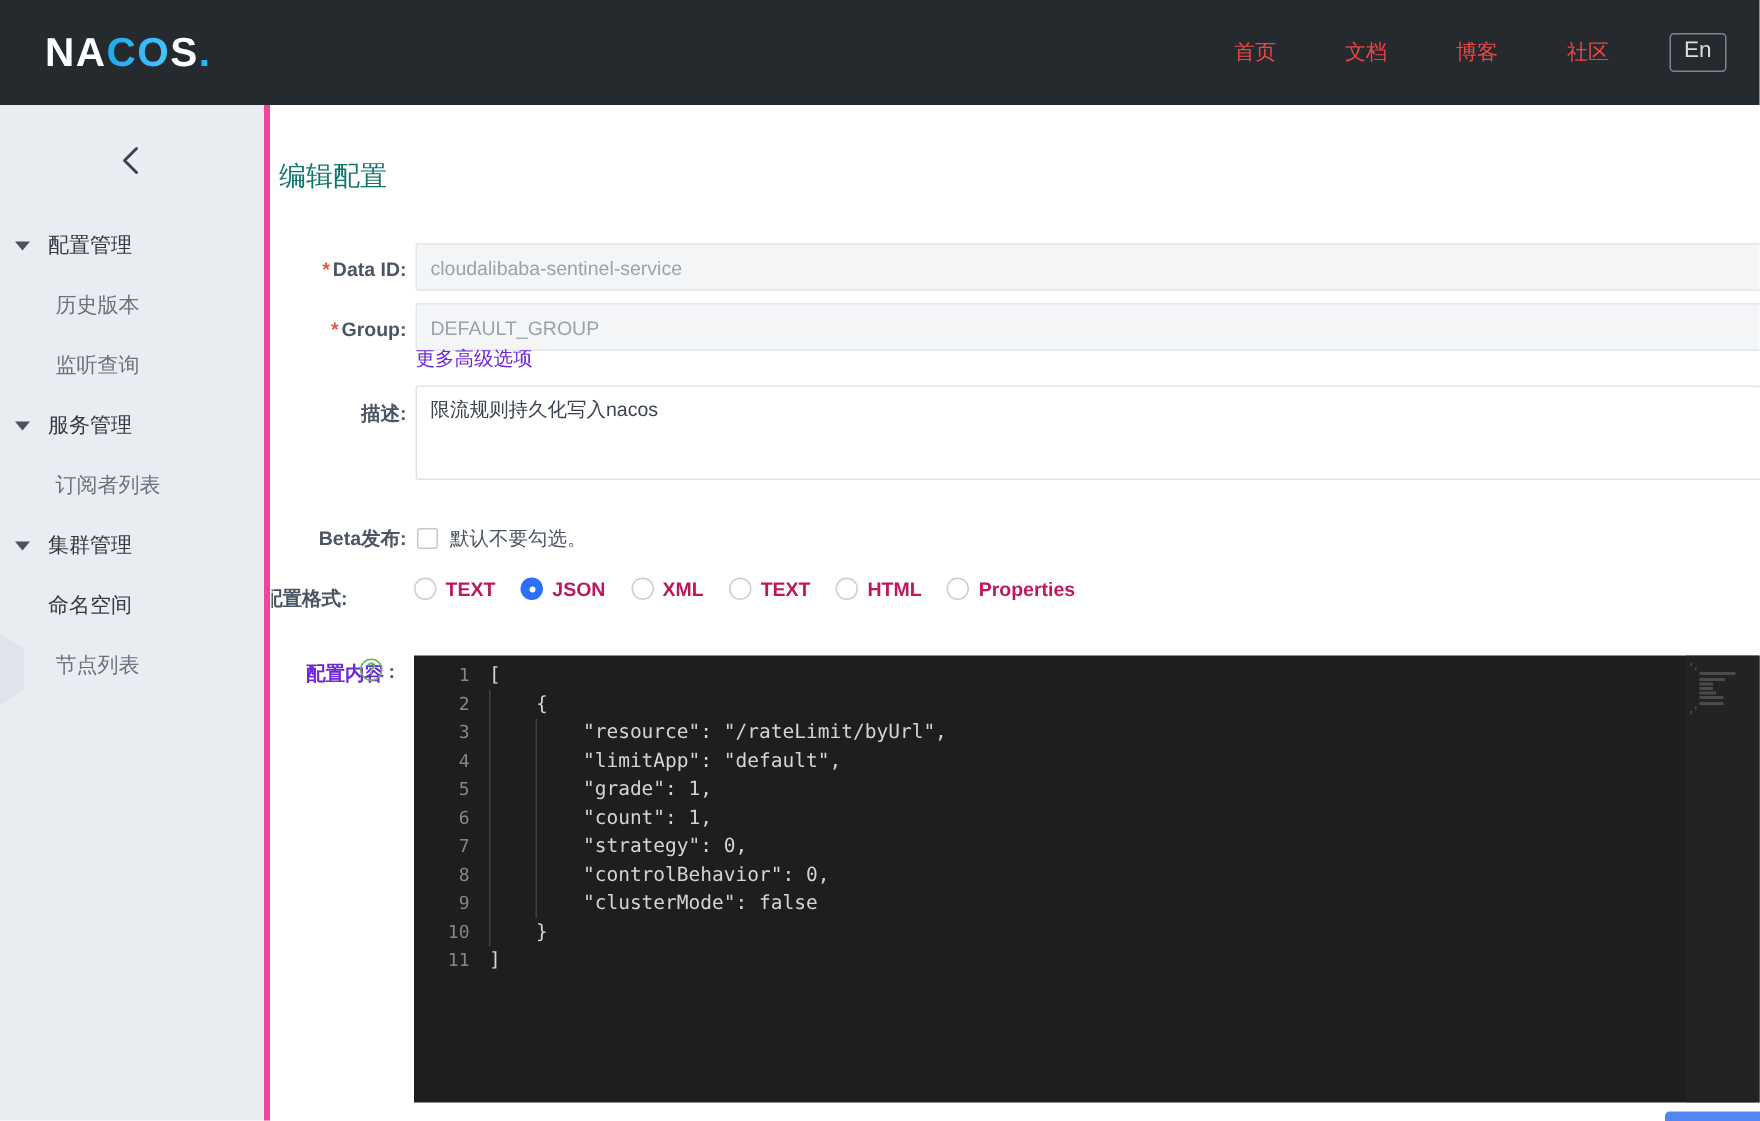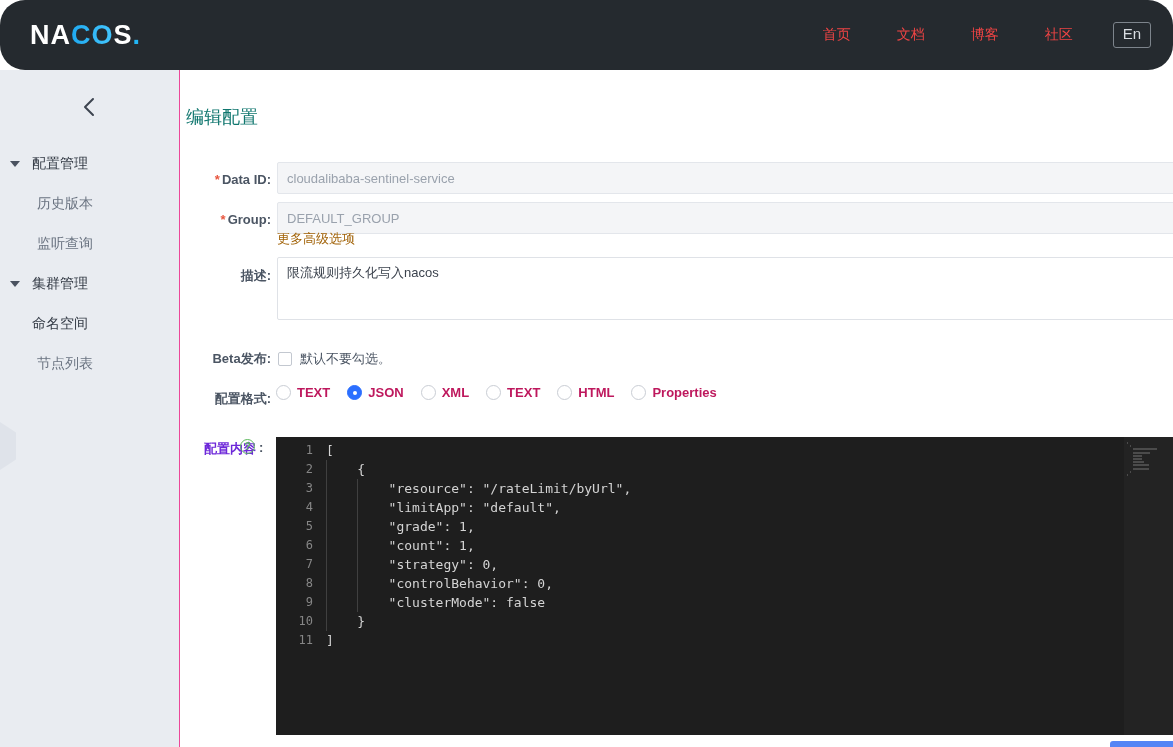--- a/index.html
+++ b/index.html
@@ -9,21 +9,21 @@
     overflow: hidden;
     background: #ffffff;
     font-family: "Liberation Sans", sans-serif;
   }
 
   
   #header {
     position: absolute; left: 0; top: 0;
     width: 1173px; height: 70px;
     background: #252a2f;
-    display: flex; align-items: center; border-radius: 25px;
+    display: flex; align-items: center;
   }
   #logo {
     margin-left: 30px;
     font-size: 27px;
     font-weight: bold;
     letter-spacing: 1px;
     display: flex; align-items: baseline;
     user-select: none;
   }
   .logo-n { color: #ffffff; }
@@ -57,21 +57,21 @@
     margin-left: 17px;
     cursor: pointer;
     line-height: 1.1;
   }
 
   
   #sidebar {
     position: absolute; left: 0; top: 70px;
     width: 180px; height: 677px;
     background: #e9ecf1;
-    border-right: 1px solid #ec4899;
+    border-right: 4px solid #ec4899;
   }
   #collapse-btn {
     height: 74px;
     display: flex; align-items: center; justify-content: center;
     cursor: pointer;
   }
   #collapse-btn svg { display: block; }
 
   .menu-group {
     display: flex; align-items: center;
@@ -148,21 +148,21 @@
     font-size: 13px;
     font-family: "Liberation Sans", sans-serif;
     padding: 0 9px;
     outline: none;
   }
 
   #adv-link {
     position: absolute;
     left: 96px; top: 160px;
     font-size: 13px;
-    color: #a16207;
+    color: #6d28d9;
     cursor: pointer;
   }
 
   #desc-box {
     position: absolute;
     left: 96px; top: 187px;
     width: 900px; height: 63px;
     border: 1px solid #dfe2e7;
     border-radius: 2px;
     background: #ffffff;
@@ -347,20 +347,25 @@
 
   <div id="side-tab"></div>
 
   <div class="menu-group">
     <span class="caret"></span>
     <span class="menu-group-label">配置管理</span>
   </div>
   <div class="menu-item">历史版本</div>
   <div class="menu-item">监听查询</div>
 
+  <div class="menu-group">
+    <span class="caret"></span>
+    <span class="menu-group-label">服务管理</span>
+  </div>
+  <div class="menu-item">订阅者列表</div>
 
   <div class="menu-group">
     <span class="caret"></span>
     <span class="menu-group-label">集群管理</span>
   </div>
 
   <div class="menu-group">
     <span class="caret-spacer"></span>
     <span class="menu-group-label">命名空间</span>
   </div>
@@ -388,21 +393,21 @@
   </div>
   <textarea id="desc-box" style="">限流规则持久化写入nacos</textarea>
 
   <div id="beta-row">
     <span class="form-label" style="left:-45px; top:0;">Beta发布:</span>
     <span id="beta-check"></span>
     <span id="beta-text">默认不要勾选。</span>
   </div>
 
   <div id="format-row">
-    <span class="form-label" style="left:-45px; top:0;">配置格式:</span>
+    <span class="form-label" style="left:-45px; top:0;text-align:center;">配置格式:</span>
     <div id="radio-list">
       <span class="radio-opt">
         <span class="radio-dot"></span>
         <span class="radio-label">TEXT</span>
       </span>
       <span class="radio-opt selected">
         <span class="radio-dot"></span>
         <span class="radio-label">JSON</span>
       </span>
       <span class="radio-opt">

